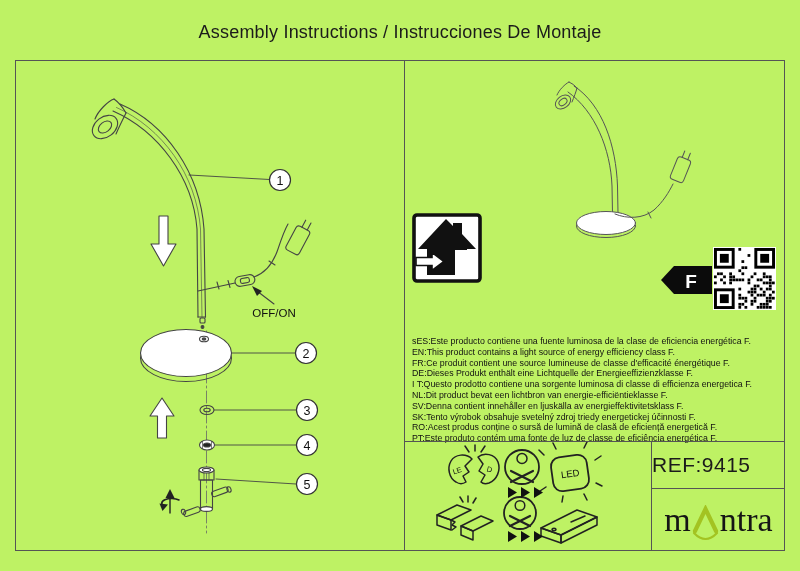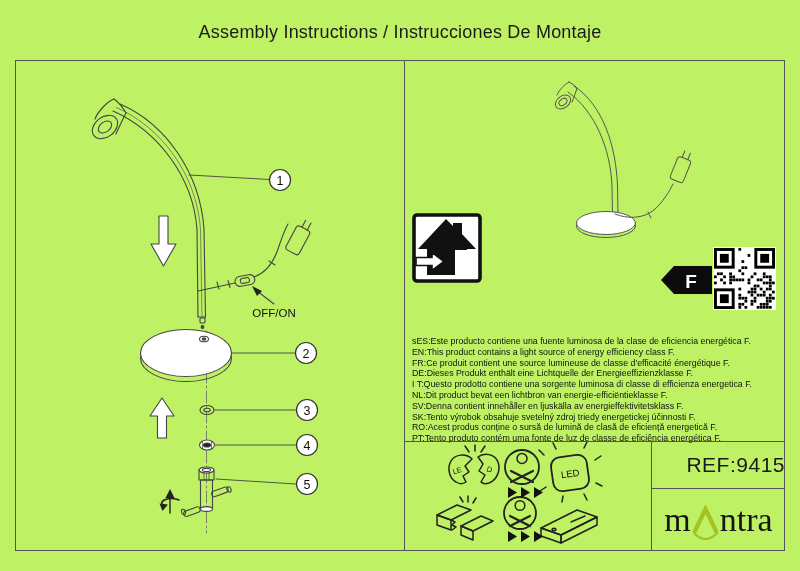--- a/index.html
+++ b/index.html
@@ -11,21 +11,21 @@
   .panel-right{position:absolute;left:388px;top:0;right:0;height:489px;border-left:1px solid #555;}
   .lamp-assembled{position:absolute;left:0;top:0;}
   .house-icon{position:absolute;left:7px;top:152px;}
   .specs{position:absolute;left:7px;top:227px;font-size:11.5px;line-height:15.5px;white-space:pre;}
   .f-label{position:absolute;left:255px;top:203px;}
   .qr{position:absolute;left:308px;top:186px;}
   .langs{position:absolute;left:7px;top:259px;width:370px;font-size:8.8px;line-height:10.8px;color:#111;margin-top:16px;}
   .footer{position:absolute;left:0;top:380px;width:100%;height:109px;border-top:1px solid #555;}
   .service-icons{position:absolute;left:0;top:0;}
   .refbox{position:absolute;left:246px;top:0;width:133px;height:46px;border-left:1px solid #555;
-    border-bottom:1px solid #555;display:flex;align-items:center;justify-content:flex-end;
+    border-bottom:1px solid #555;display:flex;align-items:center;justify-content:flex-start;
     font-size:21px;letter-spacing:.5px;}
   .brandbox{position:absolute;left:246px;top:47px;width:133px;height:61px;border-left:1px solid #555;
     display:flex;align-items:center;justify-content:center;}
   .brand{display:flex;align-items:center;font-family:"Liberation Serif","DejaVu Serif",serif;
     font-size:34px;color:#151515;}
   .brand svg{margin:0 1px;transform:translateY(5px);}
   svg text{font-family:"Liberation Sans","DejaVu Sans",sans-serif;}
 </style>
 </head>
 <body>
@@ -283,21 +283,21 @@
       <div class="langs">
         <div>sES:Este producto contiene una fuente luminosa de la clase de eficiencia energética F.</div>
         <div>EN:This product contains a light source of energy efficiency class F.</div>
         <div>FR:Ce produit contient une source lumineuse de classe d'efficacité énergétique F.</div>
         <div>DE:Dieses Produkt enthält eine Lichtquelle der Energieeffizienzklasse F.</div>
         <div>I T:Questo prodotto contiene una sorgente luminosa di classe di efficienza energetica F.</div>
         <div>NL:Dit product bevat een lichtbron van energie-efficiëntieklasse F.</div>
         <div>SV:Denna contient innehåller en ljuskälla av energieffektivitetsklass F.</div>
         <div>SK:Tento výrobok obsahuje svetelný zdroj triedy energetickej účinnosti F.</div>
         <div>RO:Acest produs conține o sursă de lumină de clasă de eficiență energetică F.</div>
-        <div>PT:Tento produto contém uma fonte de luz de classe de eficiência energética F.</div>
+        <div>PT:Este produto contém uma fonte de luz de classe de eficiência energética F.</div>
       </div>
 
       <div class="footer">
         <svg class="service-icons" width="246" height="108" viewBox="0 0 246 108">
           <g fill="none" stroke="#222" stroke-width="1.5" stroke-linecap="round" stroke-linejoin="round">
 
             <g>
               <path d="M67,17 C61,11 50,12 46,19 C42,26 44,36 51,40 C54,42 58,42 61,40 L58,34 L64,30 L60,24 Z"></path>
               <path d="M73,15 C79,10 90,12 93,20 C96,28 92,38 84,41 C81,42 78,42 76,40 L80,33 L74,29 L78,22 Z"></path>
               <path d="M64,10 L60,4"></path>

